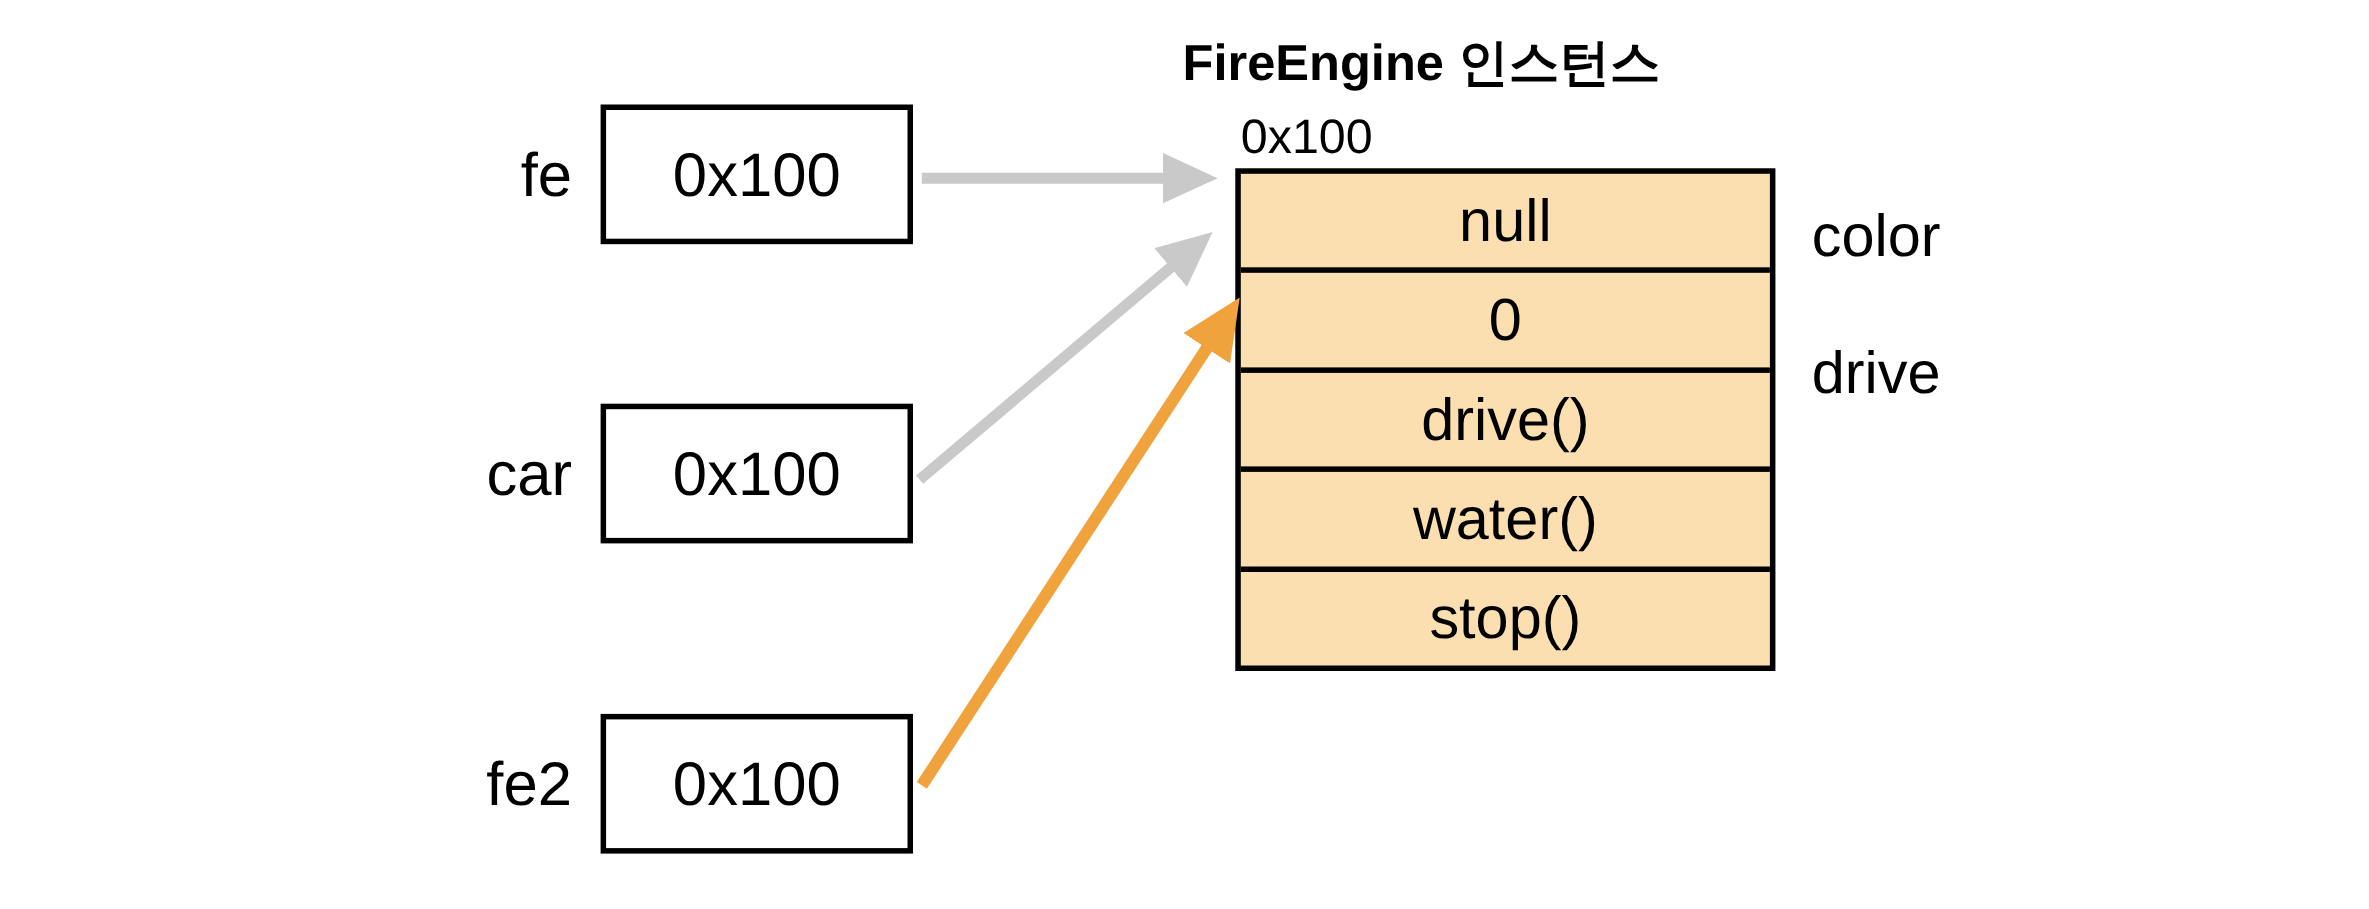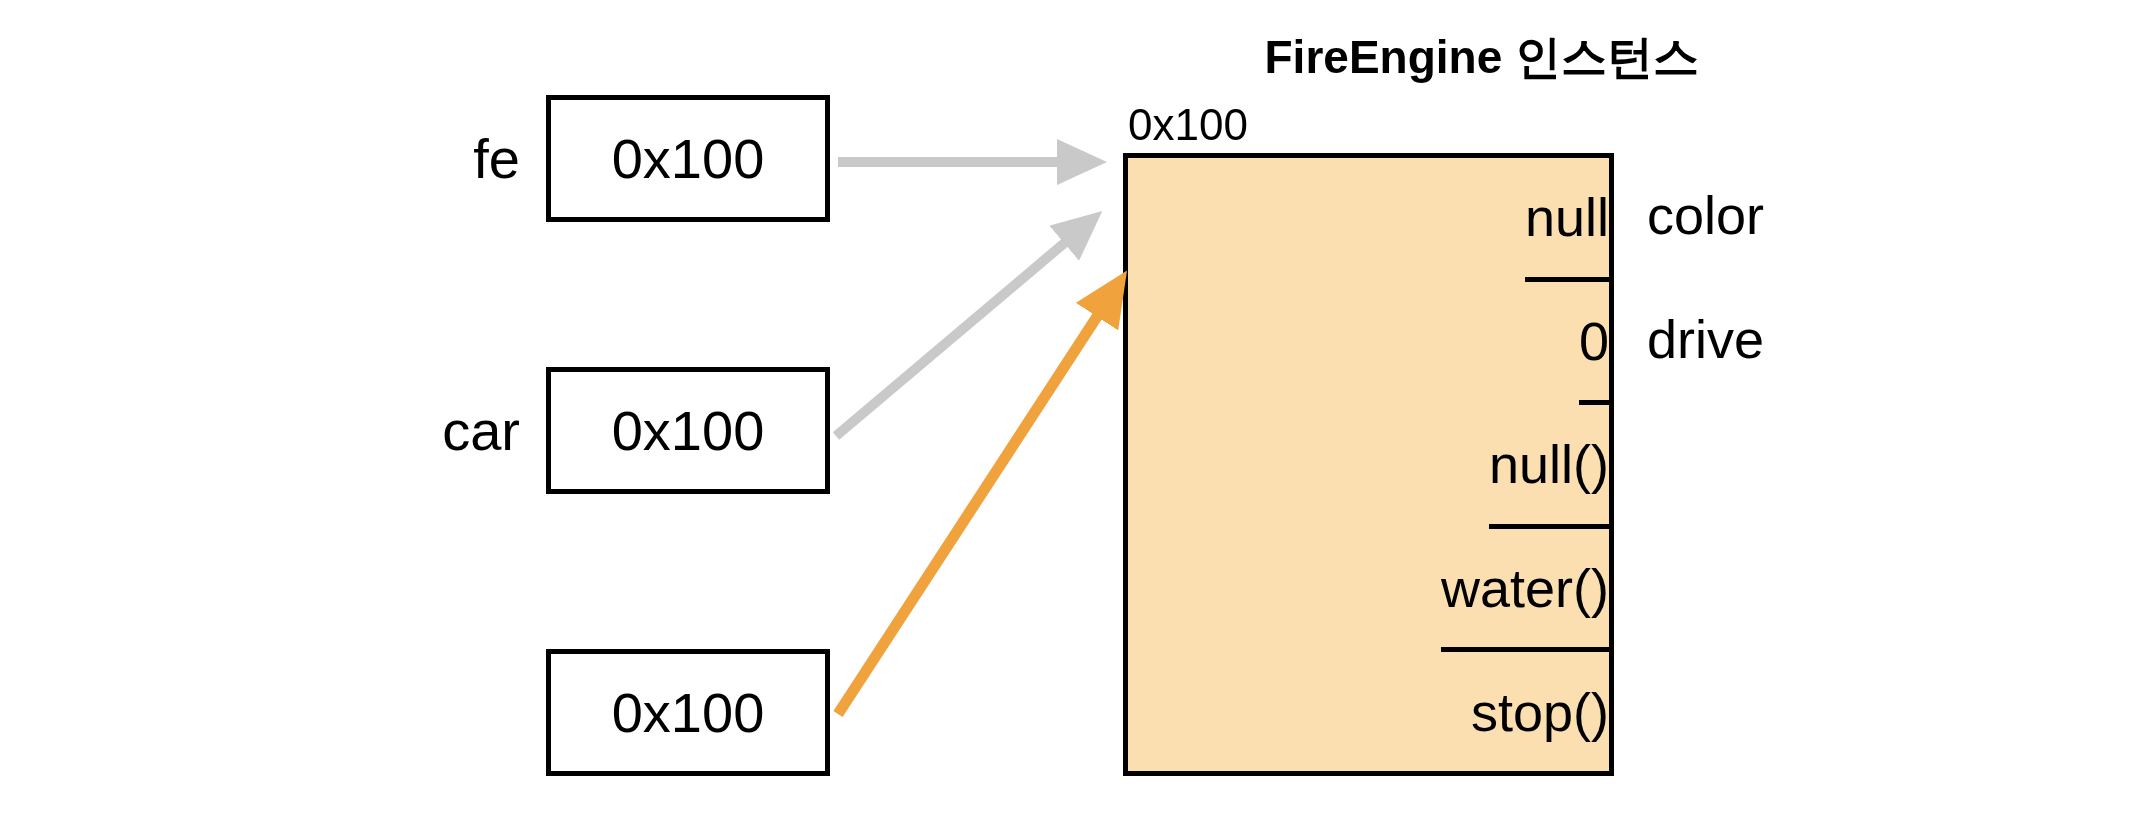--- a/index.html
+++ b/index.html
@@ -29,31 +29,31 @@
   #fe2-box{left:546px;top:649px;}
   .var-label{
     position:absolute;width:180px;left:340px;text-align:right;
     font-size:56px;line-height:1;
   }
   #fe-label{top:131px;}
   #car-label{top:403px;}
   #fe2-label{top:685px;}
   
   .instance-title{
-    position:absolute;left:1169px;top:32px;width:530px;text-align:right;
+    position:absolute;left:1075px;top:32px;width:530px;text-align:left;
     font-size:46px;font-weight:bold;line-height:1.1;white-space:nowrap;
   }
   .instance-address{
     position:absolute;left:1128px;top:103px;font-size:44px;line-height:1;
   }
   .instance-table{
-    position:absolute;left:1123px;top:153px;width:491px;height:623px;
+    position:absolute;left:1123px;top:153px;width:491px;height:457px;
     box-sizing:border-box;border:5px solid var(--border);
     background:var(--cell-fill);
-    display:flex;flex-direction:column;align-items:flex-end;
+    display:flex;flex-direction:column;
   }
   .instance-row{
     flex:1;box-sizing:border-box;
     border-bottom:5px solid var(--border);
     display:flex;align-items:center;justify-content:center;
     font-size:54px;
   }
   .instance-row:last-child{border-bottom:none;}
   .field-label{
     position:absolute;left:1647px;font-size:54px;line-height:1;text-align:center;
@@ -67,38 +67,39 @@
   .head-gray{fill:var(--arrow-gray);}
   .head-orange{fill:var(--arrow-orange);}
 </style>
 </head>
 <body>
 
 <div class="canvas">
 
   <div class="var-label" id="fe-label">fe</div>
   <div class="var-label" id="car-label">car</div>
+  <div class="var-label" id="fe2-label">fe2</div>
 
   <div class="var-box" id="fe-box">
     <span>0x100</span>
   </div>
   <div class="var-box" id="car-box">
     <span>0x100</span>
   </div>
   <div class="var-box" id="fe2-box">
     <span>0x100</span>
   </div>
 
   <div class="instance-title">FireEngine 인스턴스</div>
   <div class="instance-address">0x100</div>
 
   <div class="instance-table">
     <div class="instance-row">null</div>
     <div class="instance-row">0</div>
-    <div class="instance-row">null()</div>
+    <div class="instance-row">drive()</div>
     <div class="instance-row">water()</div>
     <div class="instance-row">stop()</div>
   </div>
 
   <div class="field-label" id="field-label-color">color</div>
   <div class="field-label" id="field-label-door">drive</div>
 
   <svg class="arrows-layer" viewBox="0 0 2154 826">
     <defs>
       <marker id="head-gray" markerWidth="5" markerHeight="4.6" refX="0.5" refY="2.3" orient="auto" markerUnits="strokeWidth">

